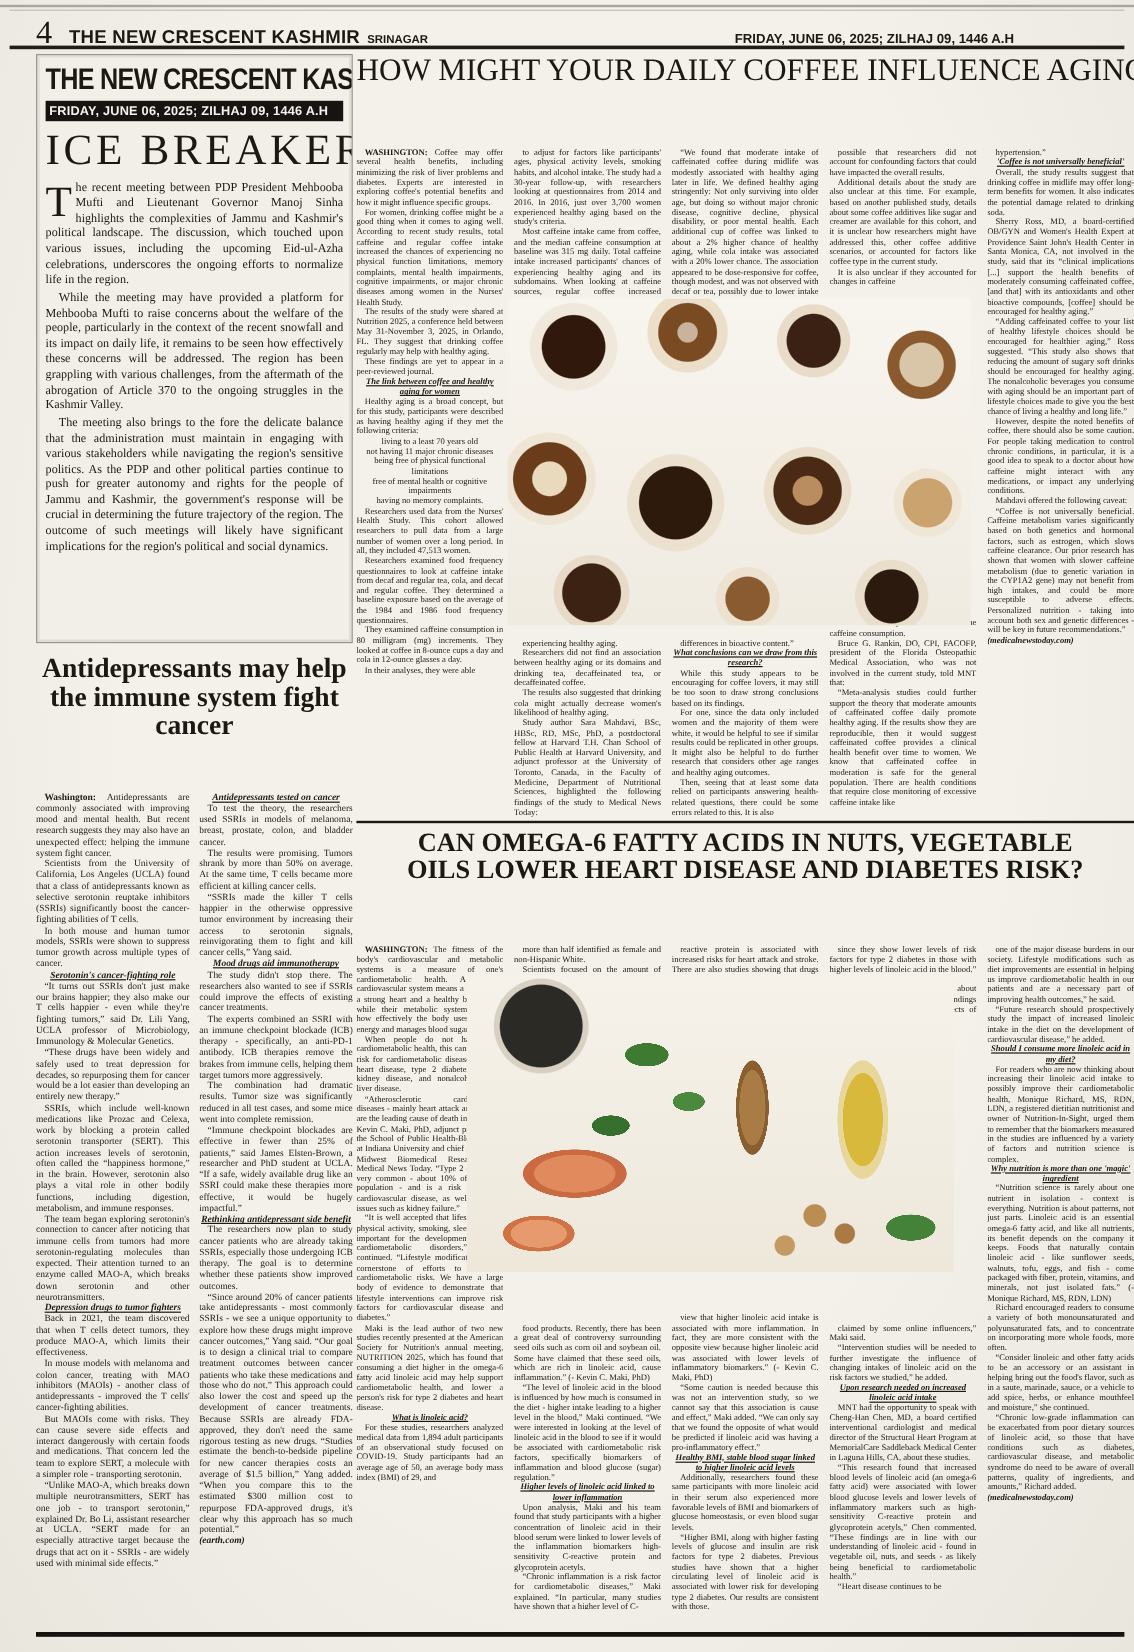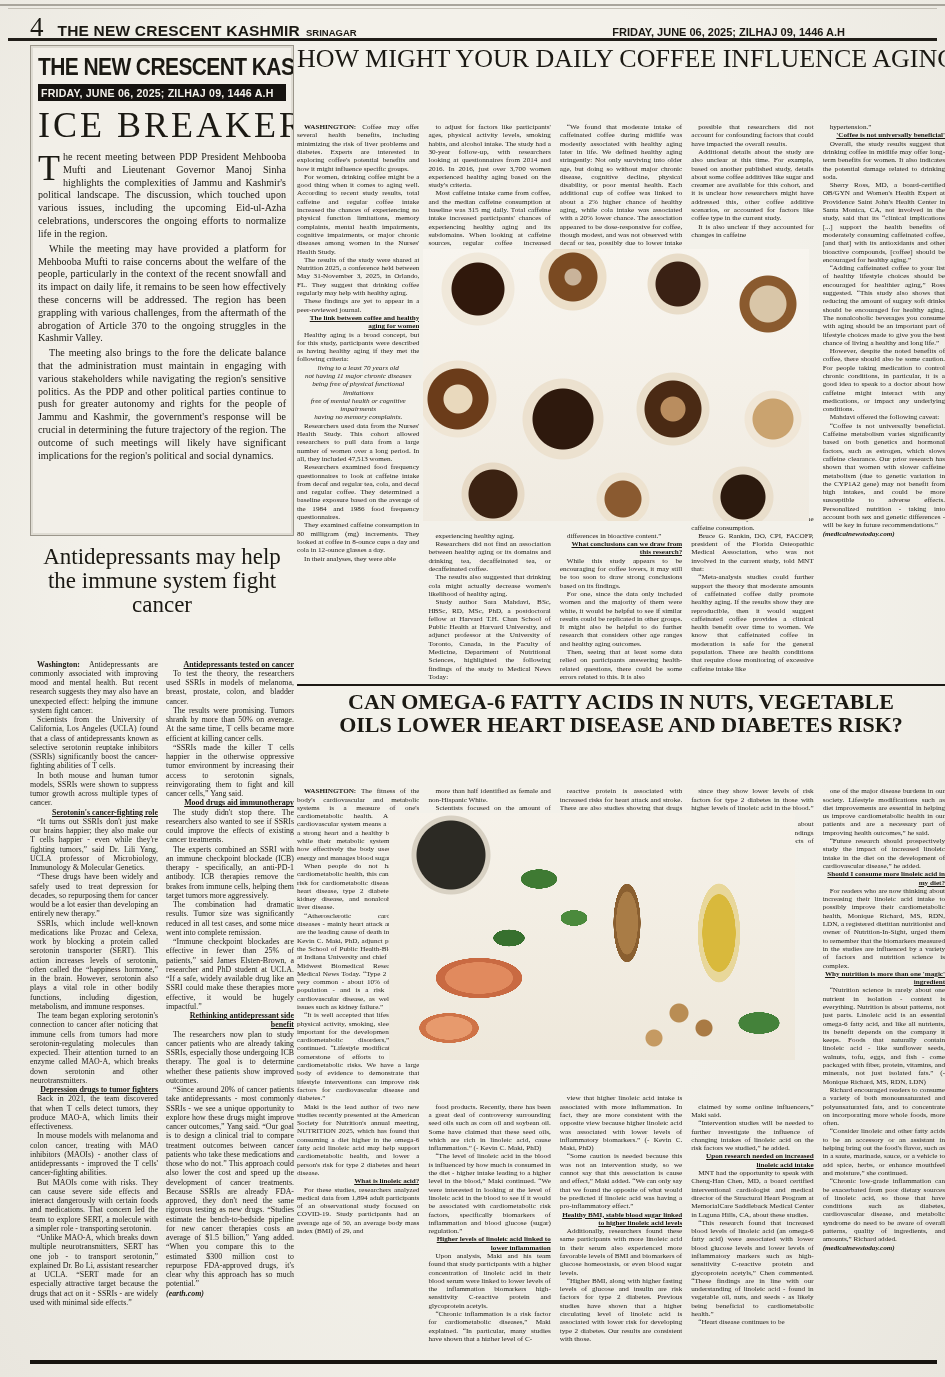--- a/index.html
+++ b/index.html
@@ -17,28 +17,28 @@
   .leftrail{position:absolute;left:30px;top:45px;width:264px;}
   .edbox{border:1px solid #9b968b;box-shadow:0 0 0 2px #dfdcd3 inset;background:#f2efe8;padding:7px 7px 4px;height:478px;overflow:hidden;}
   .mast-title{font-family:"Liberation Sans",sans-serif;font-weight:bold;font-size:21px;letter-spacing:-0.6px;text-align:center;transform:scaleY(1.18);transform-origin:top;white-space:nowrap;}
   .mast-bar{background:#161310;color:#f4f2ec;font-family:"Liberation Sans",sans-serif;font-weight:bold;font-size:10.6px;padding:3px 3px 2px;margin:7px 0 3px;letter-spacing:.2px;white-space:nowrap;}
   .ed-title{font-size:36px;letter-spacing:3px;text-align:center;margin:1px 0 5px;white-space:nowrap;}
   .ed-body p{font-size:10.1px;line-height:1.27;text-align:justify;margin:0 0 2px;text-indent:11px;}
   .ed-body p.first{text-indent:0;}
   .dropcap{float:left;font-size:36px;line-height:.8;padding:3px 3px 0 0;}
 
   .cancer{margin-top:9px;}
-  .cancer h2{font-size:23px;font-weight:normal;text-align:center;line-height:1.04;margin:0 0 6px;}
+  .cancer h2{font-size:23px;font-weight:bold;text-align:center;line-height:1.04;margin:0 0 6px;}
   .twocol{display:flex;gap:8px;height:748px;overflow:hidden;margin-top:43px;}
   .col{flex:1;overflow:hidden;}
 
   .blk{font-size:7.9px;line-height:1.17;text-align:justify;}
   .blk.p{text-indent:7px;}
-  .blk.sub{font-weight:bold;text-decoration:underline;text-align:right;}
-  .blk.crit{text-align:center;font-style:italic;}
+  .blk.sub{font-style:italic;font-weight:bold;text-decoration:underline;text-align:center;}
+  .blk.crit{text-align:center;}
   .blk.credit{text-align:left;font-style:italic;font-weight:bold;}
 
   .rightarea{position:absolute;left:297px;top:45px;width:648px;}
   .coffee-hl{font-size:26px;font-weight:normal;text-align:center;line-height:1.08;margin:0 0 4px;white-space:nowrap;}
   .newscols{position:relative;display:flex;gap:9px;overflow:hidden;}
   .coffee-cols{height:604px;}
   .ncol{flex:1;overflow:hidden;margin-top:46px;}
   .ncol .blk{font-size:7.15px;line-height:1.16;}
   .spacer-c{height:276px;}
   .spacer-o{height:249px;}

